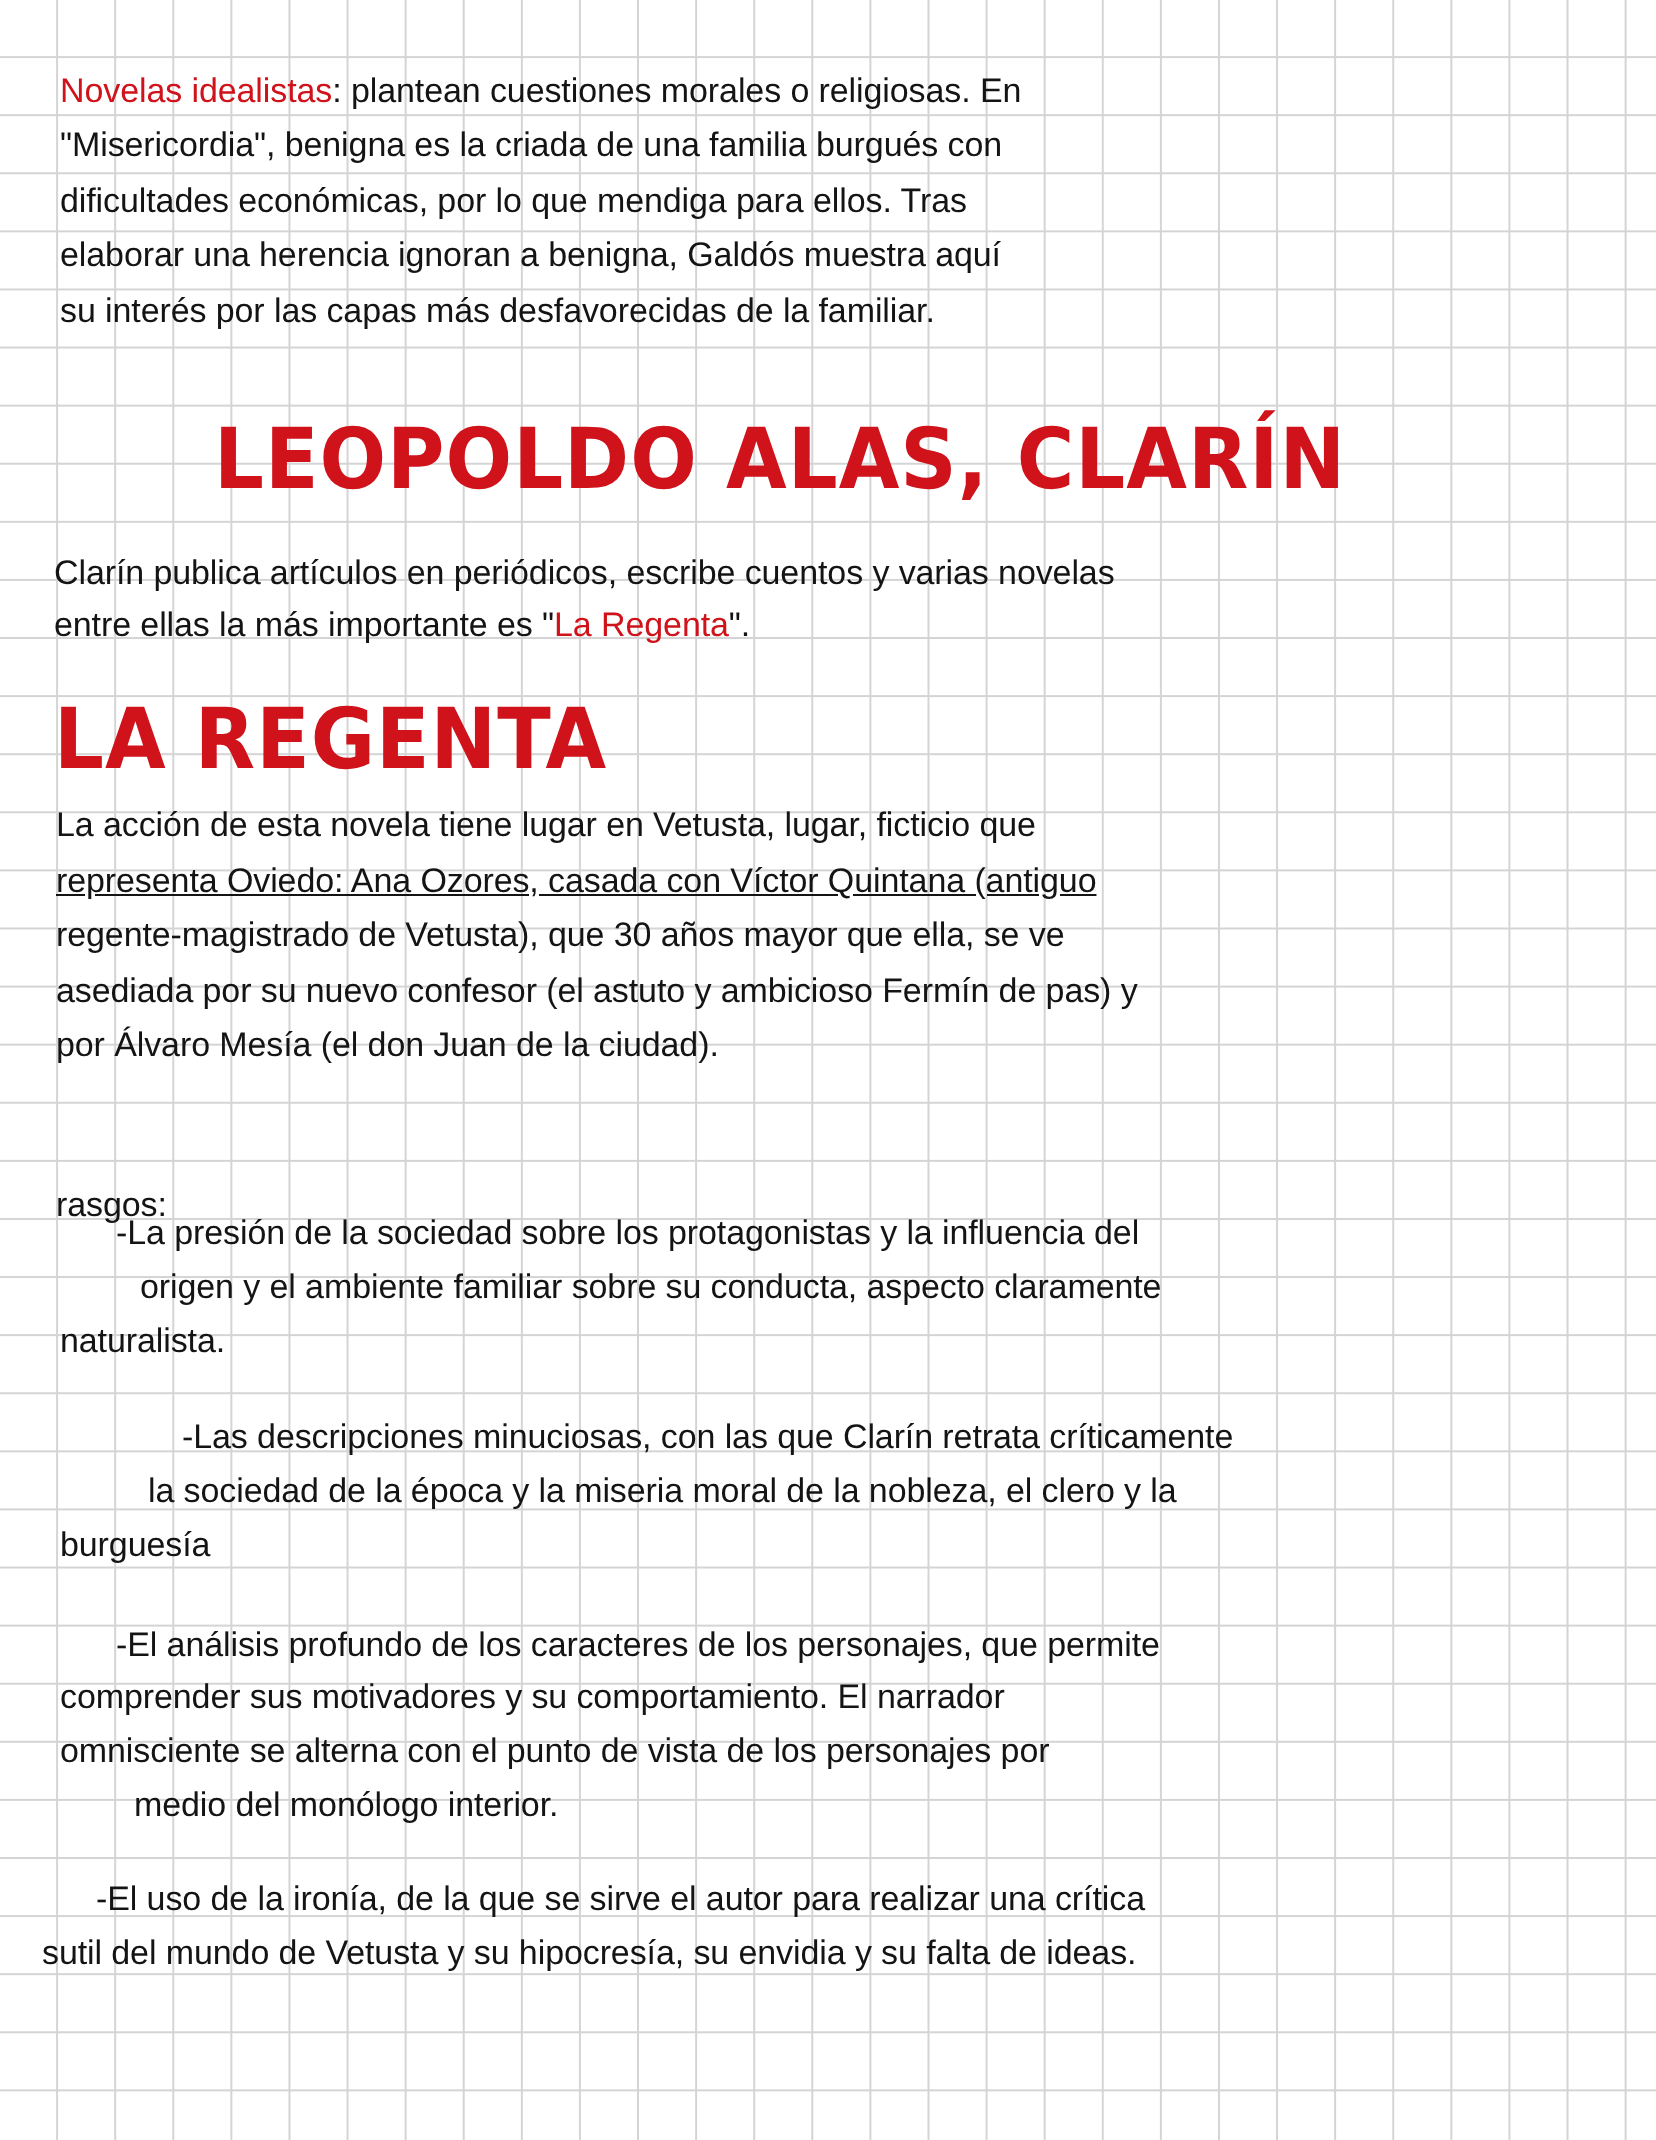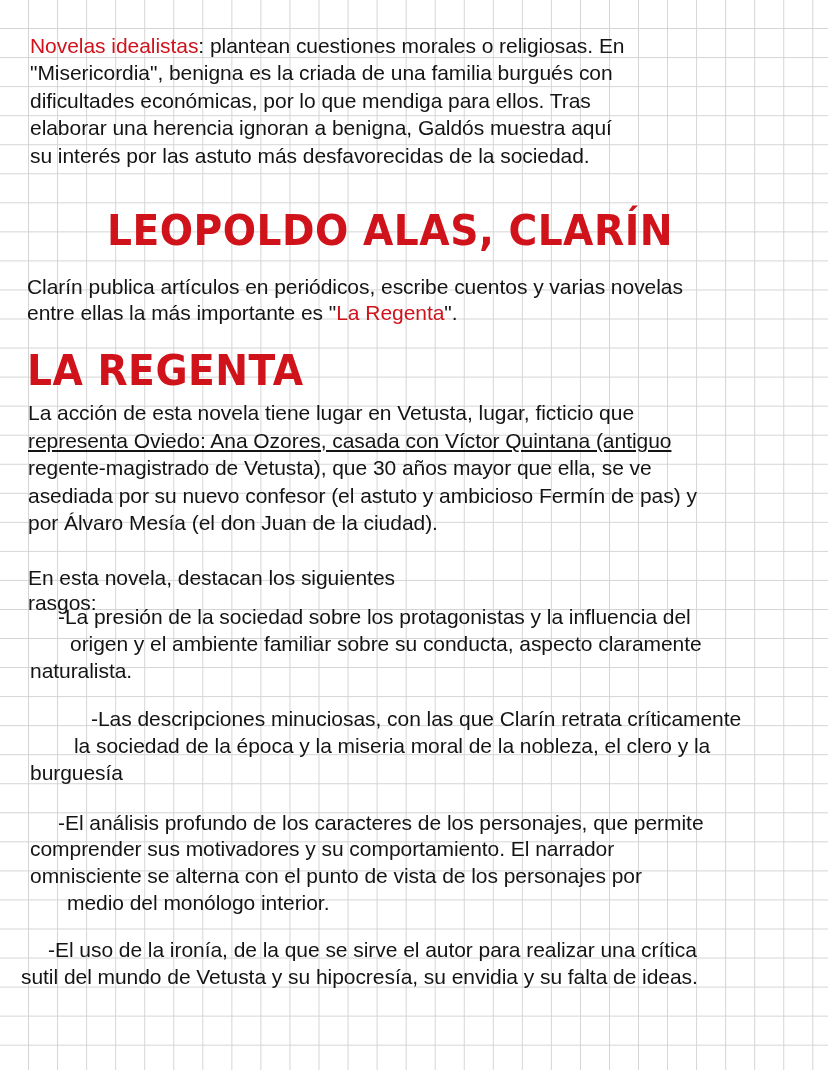--- a/index.html
+++ b/index.html
@@ -10,62 +10,61 @@
       linear-gradient(to right, #d4d4d4 1px, transparent 1px),
       linear-gradient(to bottom, #d4d4d4 1px, transparent 1px);
     background-size: 29.05px 29.05px;
     background-position: -1px -1px;
     font-family: "Liberation Sans", sans-serif;
     color: #141414;
   }
   .page { position: absolute; inset: 0; }
   .line {
     position: absolute; white-space: nowrap;
-    font-size: 21px; line-height: 26px; letter-spacing: -0.05px;
+    font-size: 17px; line-height: 26px; letter-spacing: -0.05px;
   }
   .red { color: #d0121b; }
   .heading {
     position: absolute; white-space: nowrap;
     font-family: "DejaVu Sans", sans-serif; font-weight: bold;
     color: #d0121b; font-size: 40px; line-height: 46px;
     transform-origin: left top;
     letter-spacing: 0.5px;
   }
 </style>
 </head>
 <body>
 
 <div class="page">
 
   <div>
     <div class="line" style="left:30px; top:33px;"><span class="red">Novelas idealistas</span><span>: plantean cuestiones morales o religiosas. En</span></div>
     <div class="line" style="left:30px; top:60px;">"Misericordia", benigna es la criada de una familia burgués con</div>
     <div class="line" style="left:30px; top:88px;">dificultades económicas, por lo que mendiga para ellos. Tras</div>
     <div class="line" style="left:30px; top:115px;">elaborar una herencia ignoran a benigna, Galdós muestra aquí</div>
-    <div class="line" style="left:30px; top:143px;">su interés por las astuto más desfavorecidas de la sociedad.</div>
+    <div class="line" style="left:30px; top:143px;">su interés por las capas más desfavorecidas de la familiar.</div>
   </div>
 
   <div class="heading" style="left:107px; top:206px; transform: scale(0.98,1.05);">LEOPOLDO ALAS, CLARÍN</div>
 
   <div>
     <div class="line" style="left:27px; top:274px;">Clarín publica artículos en periódicos, escribe cuentos y varias novelas</div>
     <div class="line" style="left:27px; top:300px;"><span>entre ellas la más importante es "</span><span class="red">La Regenta</span><span>".</span></div>
   </div>
 
   <div class="heading" style="left:27px; top:346px; transform: scale(0.98,1.05);">LA REGENTA</div>
 
   <div>
     <div class="line" style="left:28px; top:400px;">La acción de esta novela tiene lugar en Vetusta, lugar, ficticio que</div>
     <div class="line" style="left:28px; top:428px;text-decoration:underline;">representa Oviedo: Ana Ozores, casada con Víctor Quintana (antiguo</div>
     <div class="line" style="left:28px; top:455px;">regente-magistrado de Vetusta), que 30 años mayor que ella, se ve</div>
     <div class="line" style="left:28px; top:483px;">asediada por su nuevo confesor (el astuto y ambicioso Fermín de pas) y</div>
     <div class="line" style="left:28px; top:510px;">por Álvaro Mesía (el don Juan de la ciudad).</div>
   </div>
 
-  <div class="line" style="left:28px; top:565px;">En esta novela, destacan los siguientes</div>
   <div class="line" style="left:28px; top:590px;">rasgos:</div>
 
   <div>
     <div class="line" style="left:58px; top:604px;">-La presión de la sociedad sobre los protagonistas y la influencia del</div>
     <div class="line" style="left:30px; top:631px;padding-left:40px;">origen y el ambiente familiar sobre su conducta, aspecto claramente</div>
     <div class="line" style="left:30px; top:658px;">naturalista.</div>
   </div>
 
   <div>
     <div class="line" style="left:59px; top:706px;padding-left:32px;">-Las descripciones minuciosas, con las que Clarín retrata críticamente</div>

